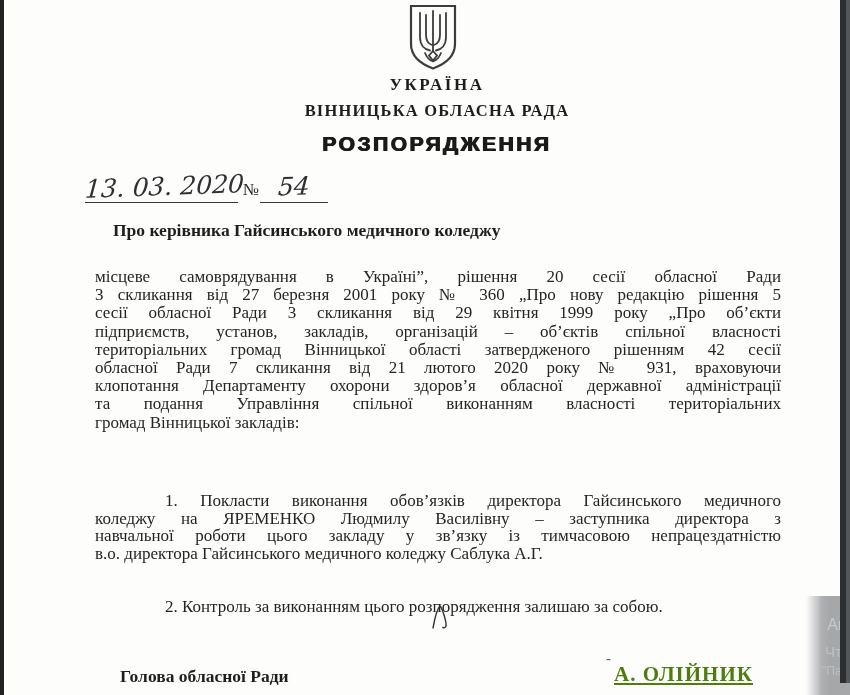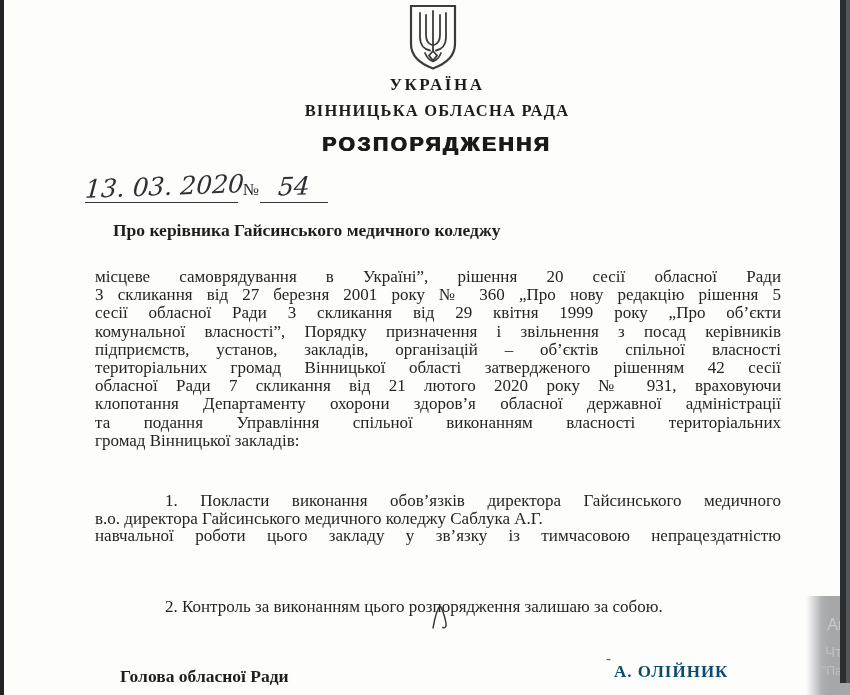--- a/index.html
+++ b/index.html
@@ -55,21 +55,21 @@
   .preamble{top:268px;line-height:18.2px;}
   .item1{top:492px;line-height:17.6px;}
   .item2{top:598px;line-height:18px;}
   .line{text-align:justify;text-align-last:justify;}
   .line.indent{text-indent:70px;}
   .line.last{text-align-last:left;}
   .line.plain{text-align:center;text-align-last:left;font-family:Liberation Serif, serif;}
 
   
   .sig-left{position:absolute;left:120px;top:666px;font-size:17.5px;font-weight:700;color:#1e1e1e;}
-  .sig-right{position:absolute;left:614px;top:662px;font-size:17px;font-weight:700;letter-spacing:1px;color:#0c4a6e;}
+  .sig-right{position:absolute;left:614px;top:662px;font-size:21px;font-weight:700;letter-spacing:1px;color:#4d7c0f;text-decoration:underline;}
   .sig-dash{position:absolute;left:606px;top:650px;font-size:15px;color:#555;}
 
   
   .caret-mark{position:absolute;left:431px;top:604px;z-index:2;pointer-events:none;}
 </style>
 </head>
 <body>
 
 <div class="edge-left"></div>
 <div class="edge-right-dark"></div>
@@ -104,33 +104,33 @@
   <span class="no-sign">№</span>
   <span class="hw-slot slot-num"><span class="hw">54</span></span>
 </div>
 
 <div class="doc-title">Про керівника Гайсинського медичного коледжу</div>
 
 <div class="para preamble">
   <div class="line">місцеве самоврядування в Україні”, рішення 20 сесії обласної Ради</div>
   <div class="line">3 скликання від 27 березня 2001 року № 360 „Про нову редакцію рішення 5</div>
   <div class="line">сесії обласної Ради 3 скликання від 29 квітня 1999 року „Про об’єкти</div>
-  <div class="line">комунальної власності”, Порядку призначення і звільнення з посад керівників</div>
   <div class="line">підприємств, установ, закладів, організацій – об’єктів спільної власності</div>
   <div class="line">територіальних громад Вінницької області затвердженого рішенням 42 сесії</div>
   <div class="line">обласної Ради 7 скликання від 21 лютого 2020 року № 931, враховуючи</div>
   <div class="line">клопотання Департаменту охорони здоров’я обласної державної адміністрації</div>
   <div class="line">та подання Управління спільної виконанням власності територіальних</div>
   <div class="line last">громад Вінницької закладів:</div>
 </div>
 
 <div class="para item1">
   <div class="line indent">1. Покласти виконання обов’язків директора Гайсинського медичного</div>
+  <div class="line">коледжу на ЯРЕМЕНКО Людмилу Василівну – заступника директора з</div>
+  <div class="line">навчальної роботи цього закладу у зв’язку із тимчасовою непрацездатністю</div>
   <div class="line last">в.о. директора Гайсинського медичного коледжу  Саблука А.Г.</div>
-  <div class="line">навчальної роботи цього закладу у зв’язку із тимчасовою непрацездатністю</div>
 </div>
 
 <div class="para item2">
   <div class="line plain indent">2. Контроль за виконанням цього розпорядження залишаю за собою.</div>
 </div>
 
 <svg class="caret-mark" width="20" height="26" viewBox="0 0 20 26">
   <path d="M2,24 C4,13 7,4 9,2 C11,4 14,13 15,19 C15.6,22.5 14,24.5 11.8,23.5" fill="none" stroke="#333" stroke-width="1.4" stroke-linecap="round"></path>
 </svg>
 

